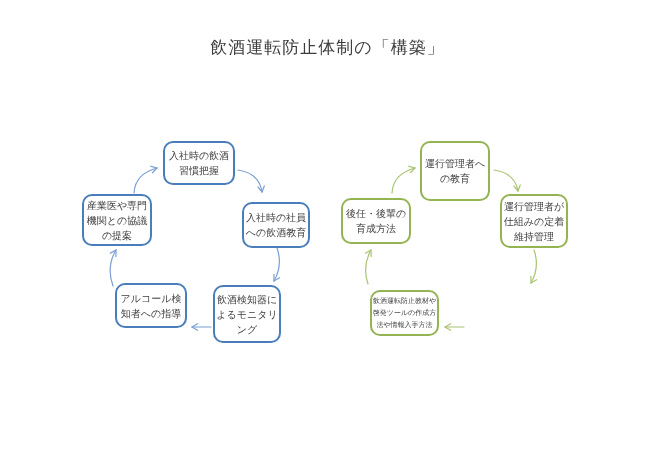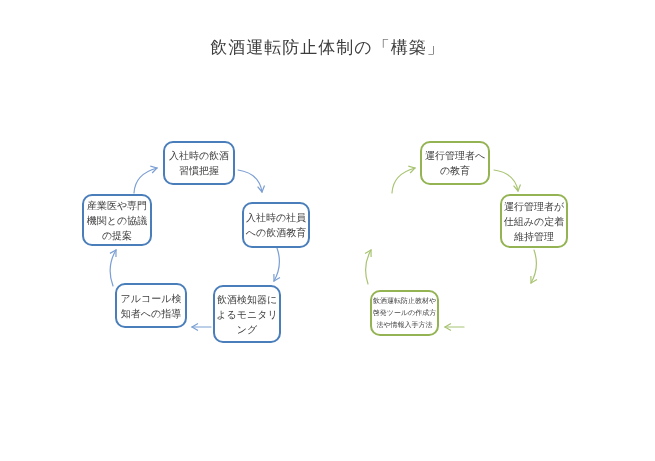--- a/index.html
+++ b/index.html
@@ -101,29 +101,33 @@
   <div class="node blue" style="left:115px;top:283px;width:72px;height:45px">
     <span>アルコール検
 知者への指導</span>
   </div>
   <div class="node blue" style="left:82px;top:194px;width:70px;height:52px">
     <span>産業医や専門
 機関との協議
 の提案</span>
   </div>
 
-  <div class="node green" style="left:420px;top:141px;width:70px;height:44px">
+  <div class="node green" style="left:420px;top:141px;width:70px;height:60px">
     <span>運行管理者へ
 の教育</span>
   </div>
   <div class="node green" style="left:500px;top:194px;width:68px;height:54px">
     <span>運行管理者が
 仕組みの定着
 維持管理</span>
   </div>
   <div class="node green small" style="left:370px;top:290px;width:69px;height:46px">
     <span>飲酒運転防止教材や
 啓発ツールの作成方
 法や情報入手方法</span>
   </div>
+  <div class="node green" style="left:341px;top:198px;width:70px;height:46px">
+    <span>後任・後輩の
+育成方法</span>
+  </div>
 
 
 </div>
 
 </body></html>

